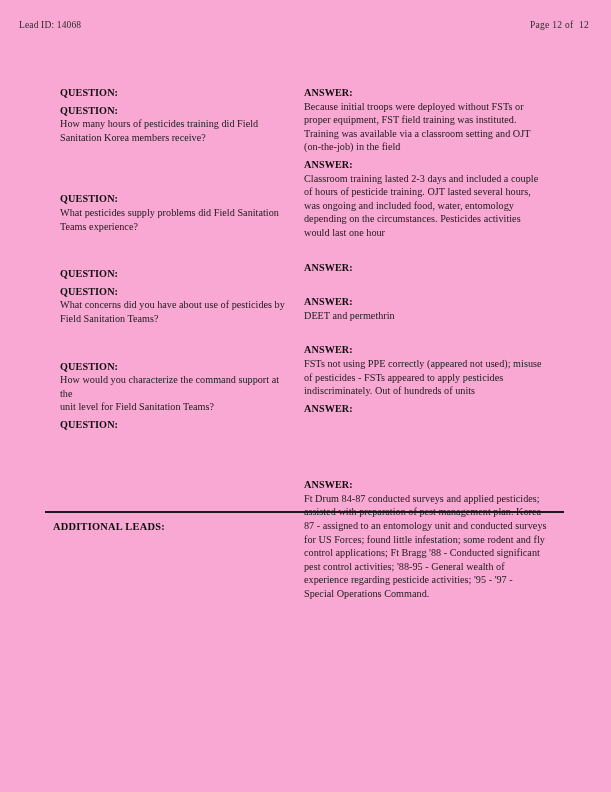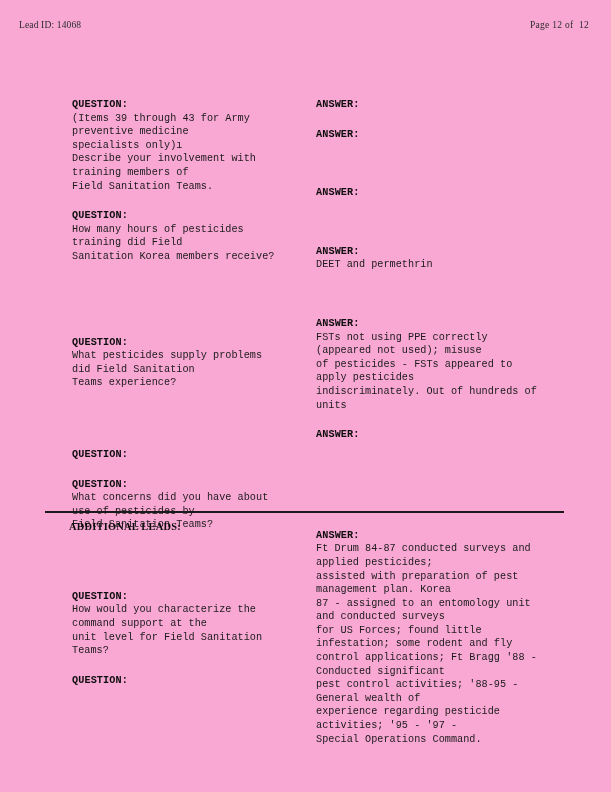--- a/index.html
+++ b/index.html
@@ -52,21 +52,21 @@
     flex: 0 0 244px;
     padding-right: 6px;
     box-sizing: border-box;
   }
   .col-answers {
     width: 262px;
     flex: 0 0 262px;
     box-sizing: border-box;
   }
 
-  .qa-block { margin: 16px; font-family: Liberation Mono, monospace; }
+  .qa-block { margin: 4px; }
   .qa-label {
     font-weight: bold;
     font-size: 10.2px;
     line-height: 13.6px;
     letter-spacing: 0.1px;
     color: #0d0d0d;
   }
   .qa-text {
     font-size: 10.2px;
     line-height: 13.6px;
@@ -91,44 +91,39 @@
 
   
   .additional-leads {
     position: absolute;
     top: 521px;
     left: 53px;
     font-weight: bold;
     font-size: 10.4px;
     letter-spacing: 0.25px;
     color: #0d0d0d;
-    margin-left: 16px;
   }
 </style>
 </head>
 <body>
 
 <div class="page">
 
   <div class="page-header">
     <span class="lead-id">Lead ID: 14068</span>
     <span class="page-num">Page 12 of  12</span>
   </div>
 
   <div class="qa-body">
     <div class="qa-columns">
 
       <div class="col-questions">
 
         <div class="qa-block">
           <div class="qa-label">QUESTION:</div>
-          <div class="qa-text"> (Items 39 through 43 for Army preventive medicine
-specialists only)ı
-Describe your involvement with training members of
-Field Sanitation Teams.</div>
         </div>
 
         <div class="qa-block">
           <div class="qa-label">QUESTION:</div>
           <div class="qa-text">How many hours of pesticides training did Field
 Sanitation Korea members receive?</div>
         </div>
 
         <div class="qa-spacer-lg"></div>
 
@@ -161,24 +156,33 @@
         <div class="qa-block">
           <div class="qa-label">QUESTION:</div>
         </div>
 
       </div>
 
       <div class="col-answers">
 
         <div class="qa-block">
           <div class="qa-label">ANSWER:</div>
-        </div>
-
-        <div class="qa-block">
-          <div class="qa-label">ANSWER:</div>
+          <div class="qa-text">Because initial troops were deployed without FSTs or
+proper equipment, FST field training was instituted.
+Training was available via a classroom setting and OJT
+(on-the-job) in the field</div>
+        </div>
+
+        <div class="qa-block">
+          <div class="qa-label">ANSWER:</div>
+          <div class="qa-text">Classroom training lasted 2-3 days and included a couple
+of hours of pesticide training.  OJT lasted several hours,
+was ongoing and included food, water, entomology
+depending on the circumstances.  Pesticides activities
+would last one hour</div>
         </div>
 
         <div class="qa-spacer-sm"></div>
 
         <div class="qa-block">
           <div class="qa-label">ANSWER:</div>
         </div>
 
         <div class="qa-spacer-sm"></div>
 

